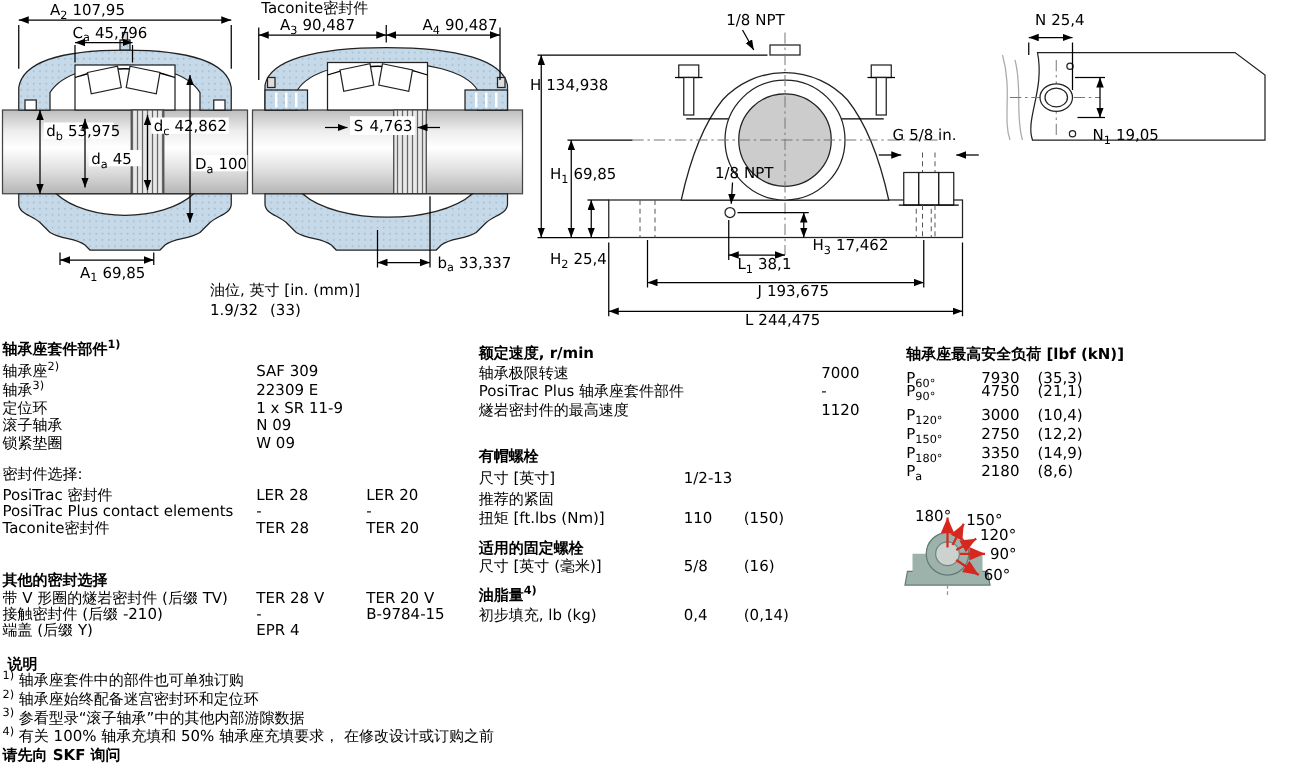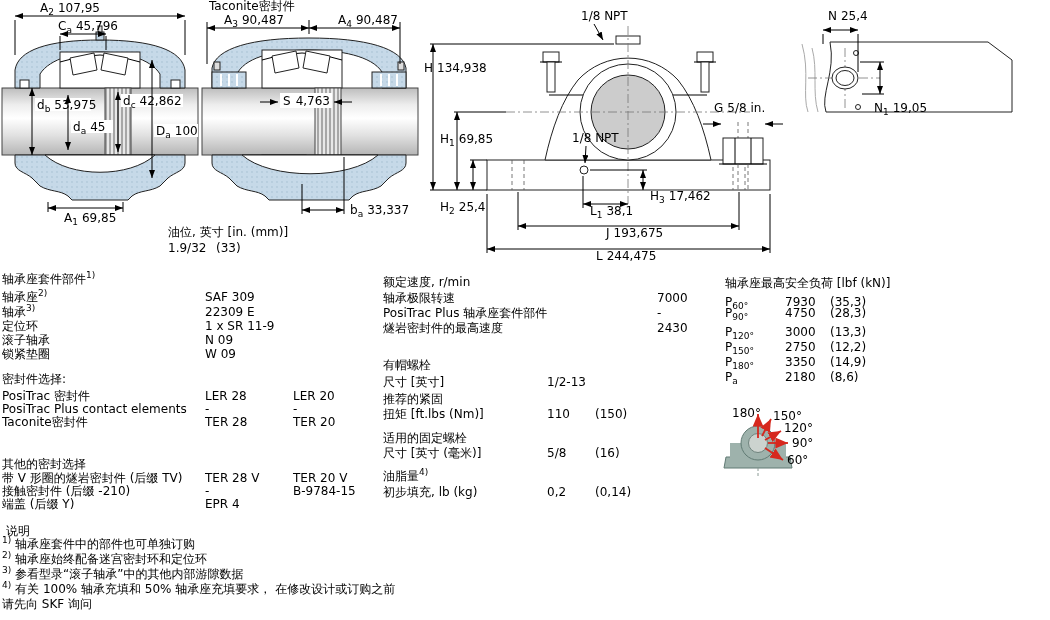--- a/index.html
+++ b/index.html
@@ -1,19 +1,19 @@
 <!DOCTYPE html>
 <html><head>
 <meta charset="utf-8">
 <style>
   html,body{margin:0;padding:0}
   body{position:relative;width:1050px;height:620px;background:#fff;overflow:hidden;
        font-family:"DejaVu Sans","Liberation Sans",sans-serif;color:#000}
   .row{position:absolute;font-size:12px;line-height:13px;white-space:nowrap}
-  .b{font-weight:normal}
+  .b{font-weight:bold}
   sup.sp{font-size:9px;line-height:0}
   sub.sb{font-size:9px;line-height:0}
   .c1{position:absolute;left:203px;top:0}
   .c2{position:absolute;left:291px;top:0}
   .mv1{position:absolute;left:164px;top:0}
   .mv2{position:absolute;left:212px;top:0}
   .msp{position:absolute;left:274px;top:0}
   .pv1{position:absolute;left:60px;top:0}
   .pv2{position:absolute;left:105px;top:0}
   svg text{font-family:"DejaVu Sans","Liberation Sans",sans-serif;font-size:12px;fill:#000}
@@ -294,32 +294,32 @@
 <div class="row b" style="left:6px;top:525px">说明</div>
 <div class="row" style="left:2px;top:538px"><sup class="sp">1)</sup> <span>轴承座套件中的部件也可单独订购</span></div>
 <div class="row" style="left:2px;top:553px"><sup class="sp">2)</sup> <span>轴承座始终配备迷宫密封环和定位环</span></div>
 <div class="row" style="left:2px;top:568px"><sup class="sp">3)</sup> <span>参看型录“滚子轴承”中的其他内部游隙数据</span></div>
 <div class="row" style="left:2px;top:583px"><sup class="sp">4)</sup> <span>有关 100% 轴承充填和 50% 轴承座充填要求， 在修改设计或订购之前</span></div>
 <div class="row b" style="left:2px;top:598px">请先向 SKF 询问</div>
 
 <div class="row b" style="left:383px;top:276px">额定速度, r/min</div>
 <div class="row" style="left:383px;top:292px;width:320px"><span>轴承极限转速</span><span class="msp">7000</span></div>
 <div class="row" style="left:383px;top:307px;width:320px"><span>PosiTrac Plus 轴承座套件部件</span><span class="msp">-</span></div>
-<div class="row" style="left:383px;top:322px;width:320px"><span>燧岩密封件的最高速度</span><span class="msp">2430</span></div>
+<div class="row" style="left:383px;top:322px;width:320px"><span>燧岩密封件的最高速度</span><span class="msp">1120</span></div>
 
 <div class="row b" style="left:383px;top:359px">有帽螺栓</div>
 <div class="row" style="left:383px;top:376px;width:320px"><span>尺寸 [英寸]</span><span class="mv1">1/2-13</span></div>
 <div class="row" style="left:383px;top:393px">推荐的紧固</div>
 <div class="row" style="left:383px;top:408px;width:320px"><span>扭矩 [ft.lbs (Nm)]</span><span class="mv1">110</span><span class="mv2">(150)</span></div>
 
 <div class="row b" style="left:383px;top:432px">适用的固定螺栓</div>
 <div class="row" style="left:383px;top:447px;width:320px"><span>尺寸 [英寸 (毫米)]</span><span class="mv1">5/8</span><span class="mv2">(16)</span></div>
 
 <div class="row b" style="left:383px;top:470px"><span>油脂量</span><sup class="sp">4)</sup></div>
-<div class="row" style="left:383px;top:486px;width:320px"><span>初步填充, lb (kg)</span><span class="mv1">0,2</span><span class="mv2">(0,14)</span></div>
+<div class="row" style="left:383px;top:486px;width:320px"><span>初步填充, lb (kg)</span><span class="mv1">0,4</span><span class="mv2">(0,14)</span></div>
 
 <div class="row b" style="left:725px;top:277px">轴承座最高安全负荷 [lbf (kN)]</div>
 <div class="row" style="left:725px;top:296px;width:200px"><span><span>P</span><sub class="sb">60°</sub></span><span class="pv1">7930</span><span class="pv2">(35,3)</span></div>
-<div class="row" style="left:725px;top:307px;width:200px"><span><span>P</span><sub class="sb">90°</sub></span><span class="pv1">4750</span><span class="pv2">(28,3)</span></div>
-<div class="row" style="left:725px;top:326px;width:200px"><span><span>P</span><sub class="sb">120°</sub></span><span class="pv1">3000</span><span class="pv2">(13,3)</span></div>
+<div class="row" style="left:725px;top:307px;width:200px"><span><span>P</span><sub class="sb">90°</sub></span><span class="pv1">4750</span><span class="pv2">(21,1)</span></div>
+<div class="row" style="left:725px;top:326px;width:200px"><span><span>P</span><sub class="sb">120°</sub></span><span class="pv1">3000</span><span class="pv2">(10,4)</span></div>
 <div class="row" style="left:725px;top:341px;width:200px"><span><span>P</span><sub class="sb">150°</sub></span><span class="pv1">2750</span><span class="pv2">(12,2)</span></div>
 <div class="row" style="left:725px;top:356px;width:200px"><span><span>P</span><sub class="sb">180°</sub></span><span class="pv1">3350</span><span class="pv2">(14,9)</span></div>
 <div class="row" style="left:725px;top:371px;width:200px"><span><span>P</span><sub class="sb">a</sub></span><span class="pv1">2180</span><span class="pv2">(8,6)</span></div>
 
 </body></html>

